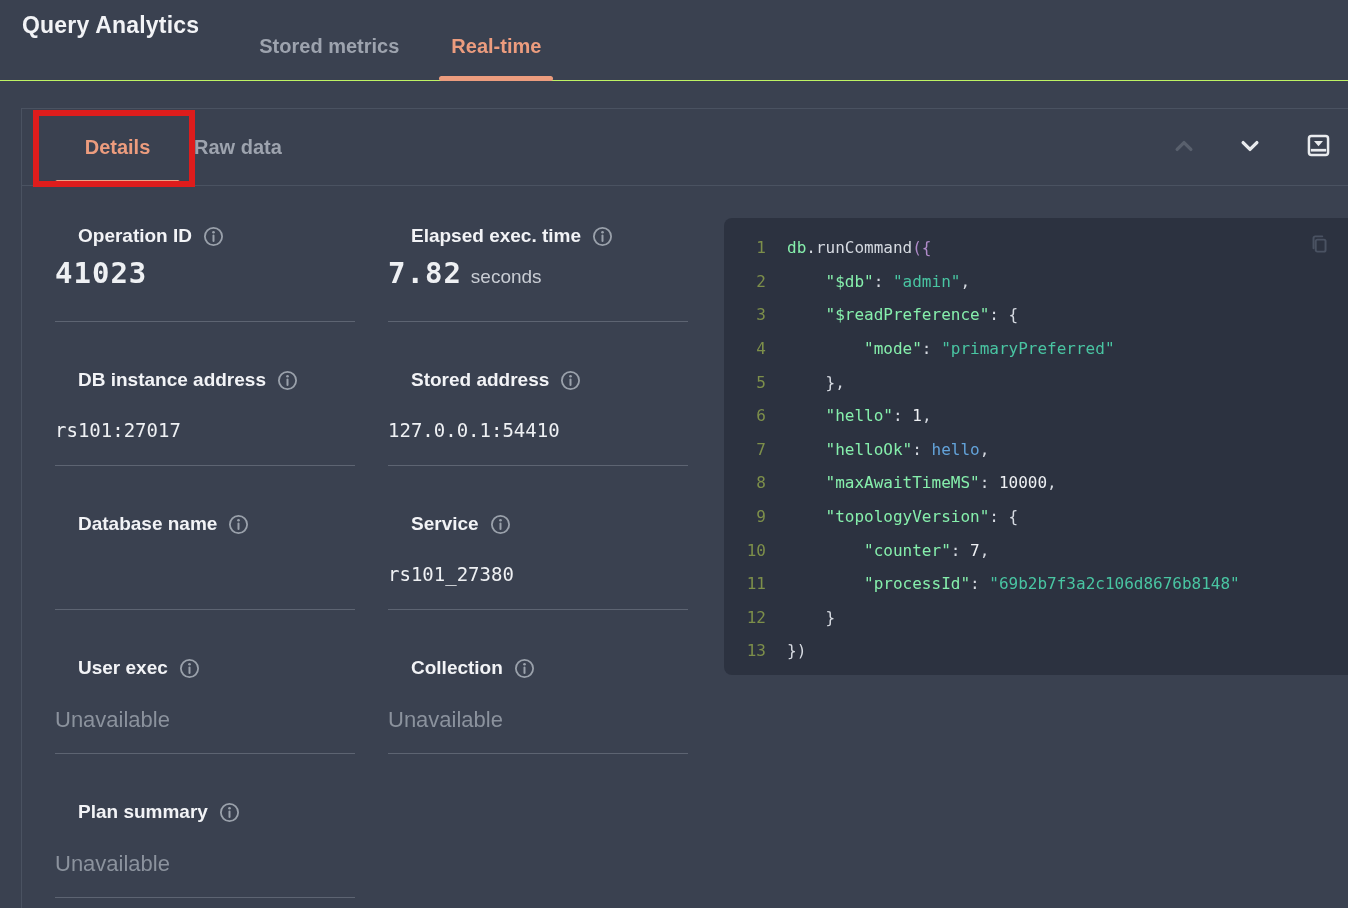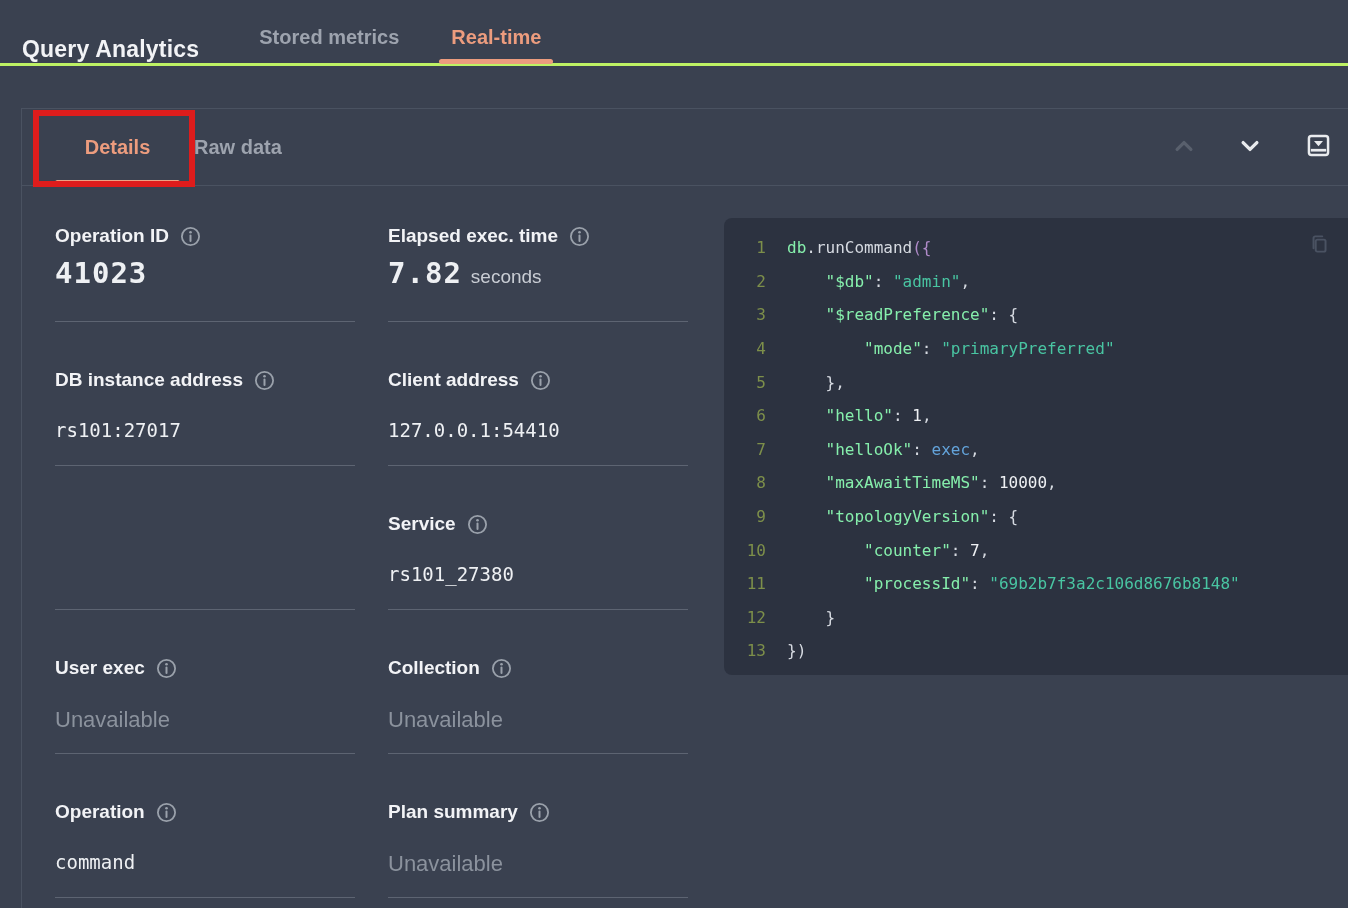--- a/index.html
+++ b/index.html
@@ -7,23 +7,23 @@
   body {
     position:relative;
     background:#3a4150;
     font-family:"Liberation Sans", sans-serif;
     overflow:hidden;
     color:#f2f3f6;
   }
 
   
   .app-header{
-    position:absolute; top:0; left:0; right:0; height:66px;
-    border-bottom:3px solid #bef264;
-    display:flex; align-items:flex-end;
+    position:absolute; top:0; left:0; right:0; height:81px;
+    border-bottom:1px solid #bef264;
+    display:flex; align-items:flex-start;
     padding:12px 0 0 22px;
   }
   .app-title{ font-size:23px; font-weight:bold; color:#f2f3f6; letter-spacing:.2px; }
   .app-tabs{ display:flex; align-self:stretch; margin-left:48px; }
   .app-tab{
     position:relative; display:flex; align-items:center;
     padding:0 12px; margin-right:28px;
     font-size:20px; font-weight:bold; color:#9da3ae; cursor:pointer;
   }
   .app-tab.active{ color:#ec9c7e; }
@@ -60,21 +60,21 @@
   .icon-btn{ display:flex; align-items:center; justify-content:center; cursor:pointer; background:none; border:none; }
   .icon-btn.disabled{ cursor:default; }
 
   
   .fields{
     position:absolute; left:55px; top:224px;
     display:grid; grid-template-columns:300px 300px;
     column-gap:33px; row-gap:46px;
   }
   .field{ height:98px; border-bottom:1px solid #5d6472; }
-  .field-head{ height:24px; display:flex; align-items:center; gap:11px; }
+  .field-head{ height:24px; display:flex; align-items:center; gap:11px;margin-left:23px; }
   .field-label{ font-size:19px; font-weight:bold; color:#f2f3f6; }
   .info{ display:flex; align-items:center; }
   .field-value{
     font-family:"DejaVu Sans Mono", monospace;
     color:#eef0f3;
   }
   .field-value.big{ margin-top:8px; font-size:29px; font-weight:bold; letter-spacing:1px; }
   .field-value.mono{ margin-top:27px; font-size:19px; }
   .field-value.unavail{
     margin-top:27px; font-family:"Liberation Sans", sans-serif;
@@ -193,32 +193,42 @@
             <circle cx="10" cy="10" r="8.2" stroke="#9aa1ab" stroke-width="1.7"></circle>
             <line x1="10" y1="9" x2="10" y2="14.2" stroke="#9aa1ab" stroke-width="1.9" stroke-linecap="round"></line>
             <circle cx="10" cy="5.9" r="1.25" fill="#9aa1ab"></circle>
           </svg>
         </span>
       </div>
       <div class="field-value mono"><span>rs101:27017</span></div>
     </div>
     <div class="field">
       <div class="field-head">
-        <span class="field-label">Client address</span>
+        <span class="field-label">Stored address</span>
         <span class="info">
           <svg width="21" height="21" viewBox="0 0 20 20" fill="none">
             <circle cx="10" cy="10" r="8.2" stroke="#9aa1ab" stroke-width="1.7"></circle>
             <line x1="10" y1="9" x2="10" y2="14.2" stroke="#9aa1ab" stroke-width="1.9" stroke-linecap="round"></line>
             <circle cx="10" cy="5.9" r="1.25" fill="#9aa1ab"></circle>
           </svg>
         </span>
       </div>
       <div class="field-value mono"><span>127.0.0.1:54410</span></div>
     </div>
     <div class="field">
+      <div class="field-head">
+        <span class="field-label">Database name</span>
+        <span class="info">
+          <svg width="21" height="21" viewBox="0 0 20 20" fill="none">
+            <circle cx="10" cy="10" r="8.2" stroke="#9aa1ab" stroke-width="1.7"></circle>
+            <line x1="10" y1="9" x2="10" y2="14.2" stroke="#9aa1ab" stroke-width="1.9" stroke-linecap="round"></line>
+            <circle cx="10" cy="5.9" r="1.25" fill="#9aa1ab"></circle>
+          </svg>
+        </span>
+      </div>
     </div>
     <div class="field">
       <div class="field-head">
         <span class="field-label">Service</span>
         <span class="info">
           <svg width="21" height="21" viewBox="0 0 20 20" fill="none">
             <circle cx="10" cy="10" r="8.2" stroke="#9aa1ab" stroke-width="1.7"></circle>
             <line x1="10" y1="9" x2="10" y2="14.2" stroke="#9aa1ab" stroke-width="1.9" stroke-linecap="round"></line>
             <circle cx="10" cy="5.9" r="1.25" fill="#9aa1ab"></circle>
           </svg>
@@ -244,33 +254,20 @@
         <span class="field-label">Collection</span>
         <span class="info">
           <svg width="21" height="21" viewBox="0 0 20 20" fill="none">
             <circle cx="10" cy="10" r="8.2" stroke="#9aa1ab" stroke-width="1.7"></circle>
             <line x1="10" y1="9" x2="10" y2="14.2" stroke="#9aa1ab" stroke-width="1.9" stroke-linecap="round"></line>
             <circle cx="10" cy="5.9" r="1.25" fill="#9aa1ab"></circle>
           </svg>
         </span>
       </div>
       <div class="field-value unavail"><span>Unavailable</span></div>
-    </div>
-    <div class="field">
-      <div class="field-head">
-        <span class="field-label">Operation</span>
-        <span class="info">
-          <svg width="21" height="21" viewBox="0 0 20 20" fill="none">
-            <circle cx="10" cy="10" r="8.2" stroke="#9aa1ab" stroke-width="1.7"></circle>
-            <line x1="10" y1="9" x2="10" y2="14.2" stroke="#9aa1ab" stroke-width="1.9" stroke-linecap="round"></line>
-            <circle cx="10" cy="5.9" r="1.25" fill="#9aa1ab"></circle>
-          </svg>
-        </span>
-      </div>
-      <div class="field-value mono"><span>command</span></div>
     </div>
     <div class="field">
       <div class="field-head">
         <span class="field-label">Plan summary</span>
         <span class="info">
           <svg width="21" height="21" viewBox="0 0 20 20" fill="none">
             <circle cx="10" cy="10" r="8.2" stroke="#9aa1ab" stroke-width="1.7"></circle>
             <line x1="10" y1="9" x2="10" y2="14.2" stroke="#9aa1ab" stroke-width="1.9" stroke-linecap="round"></line>
             <circle cx="10" cy="5.9" r="1.25" fill="#9aa1ab"></circle>
           </svg>
@@ -309,21 +306,21 @@
       <div class="code-line">
         <span class="line-no">5</span>
         <span class="line-code"><span class="tok-plain">    },</span></span>
       </div>
       <div class="code-line">
         <span class="line-no">6</span>
         <span class="line-code"><span class="tok-plain">    </span><span class="tok-key">"hello"</span><span class="tok-plain">: </span><span class="tok-num">1</span><span class="tok-plain">,</span></span>
       </div>
       <div class="code-line">
         <span class="line-no">7</span>
-        <span class="line-code"><span class="tok-plain">    </span><span class="tok-key">"helloOk"</span><span class="tok-plain">: </span><span class="tok-bool">exec</span><span class="tok-plain">,</span></span>
+        <span class="line-code"><span class="tok-plain">    </span><span class="tok-key">"helloOk"</span><span class="tok-plain">: </span><span class="tok-bool">hello</span><span class="tok-plain">,</span></span>
       </div>
       <div class="code-line">
         <span class="line-no">8</span>
         <span class="line-code"><span class="tok-plain">    </span><span class="tok-key">"maxAwaitTimeMS"</span><span class="tok-plain">: </span><span class="tok-num">10000</span><span class="tok-plain">,</span></span>
       </div>
       <div class="code-line">
         <span class="line-no">9</span>
         <span class="line-code"><span class="tok-plain">    </span><span class="tok-key">"topologyVersion"</span><span class="tok-plain">: {</span></span>
       </div>
       <div class="code-line">

